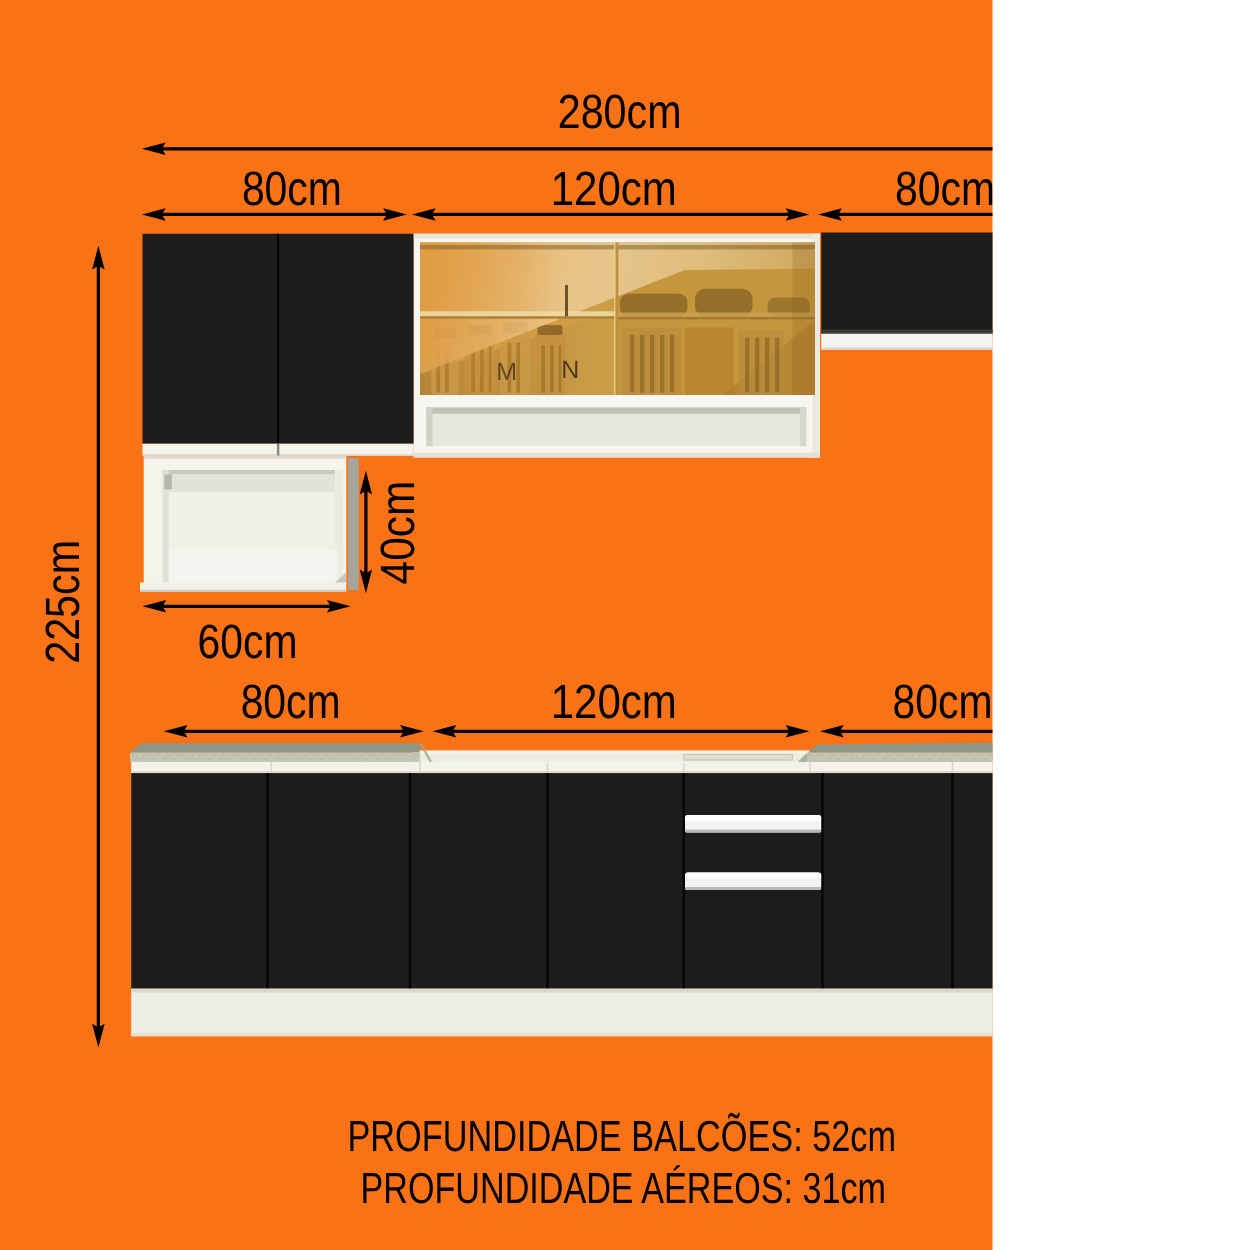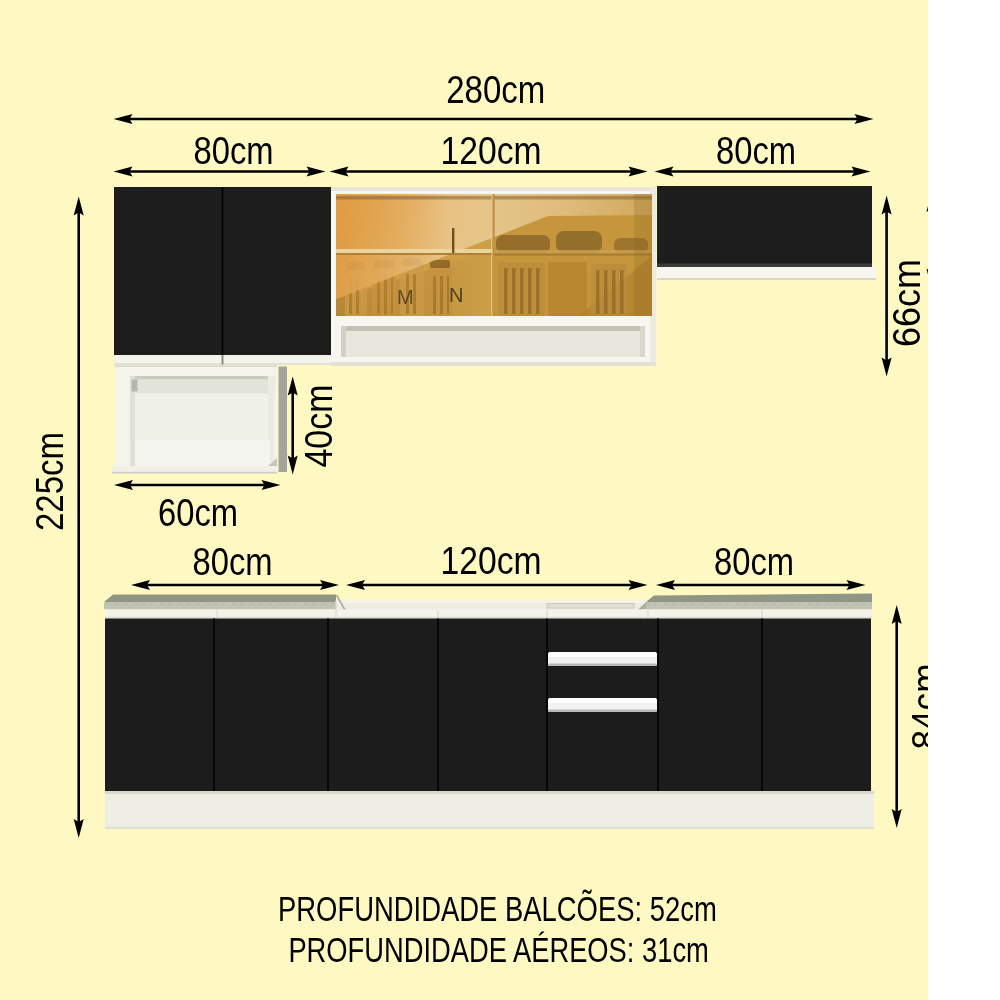--- a/index.html
+++ b/index.html
@@ -1,16 +1,16 @@
 <!DOCTYPE html>
 <html><head>
 <meta charset="utf-8">
 <style>
   html,body{margin:0;padding:0;background:#ffffff;}
-  .page{position:relative;width:928px;height:1000px;background:#fef9c3;overflow:hidden;}
+  .page{position:relative;width:794px;height:1000px;background:#f97316;overflow:hidden;}
   svg text{font-family:"Liberation Sans",sans-serif;fill:#000;}
 </style>
 </head>
 <body>
 <div class="page">
 <svg width="1000" height="1000" viewBox="0 0 1000 1000">
 <defs>
   <linearGradient id="haze" gradientUnits="userSpaceOnUse" x1="336" y1="200" x2="660" y2="225">
     <stop offset="0" stop-color="#dc9c44"></stop>
     <stop offset="0.35" stop-color="#eed2a0"></stop>

